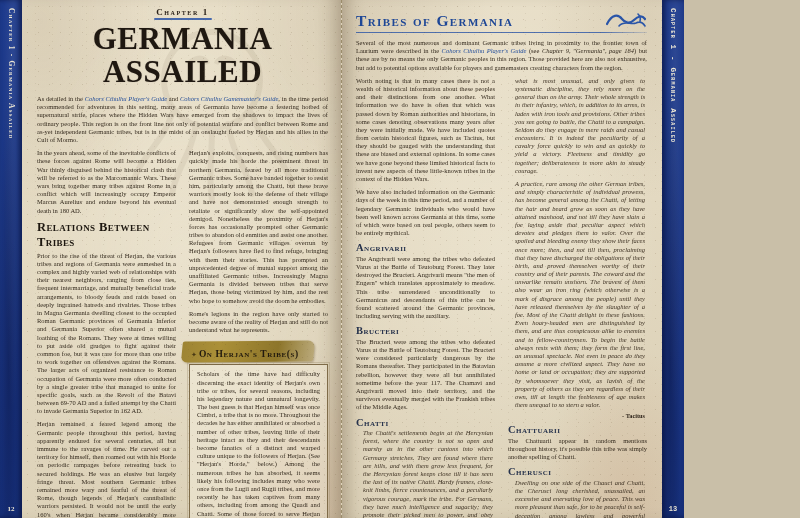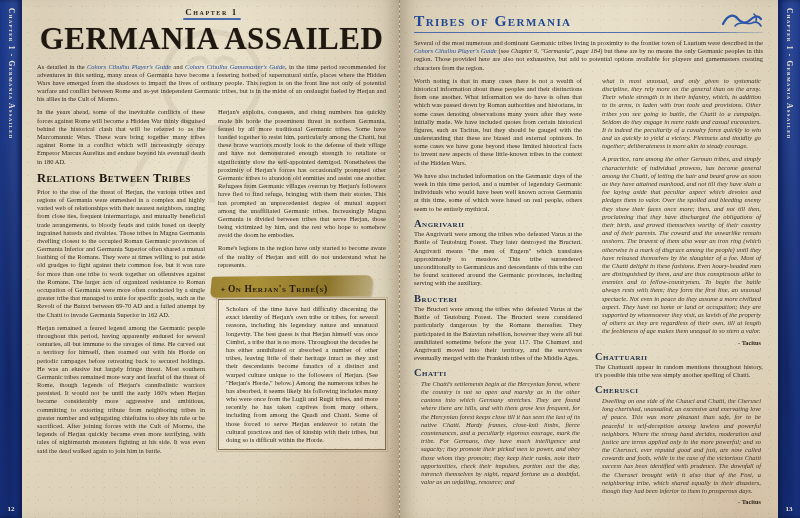--- a/index.html
+++ b/index.html
@@ -2,32 +2,32 @@
 <html><head>
 <meta charset="utf-8">
 <style>
   * { margin:0; padding:0; box-sizing:border-box; }
   html,body { width:800px; height:518px; overflow:hidden; }
   body {
     font-family:"Liberation Serif", serif;
     background:#c9bfa8;
     position:relative;
   }
-  .spread { display:flex; width:800px; height:518px; }
+  .spread { display:flex; width:684px; height:518px; }
 
   
   .band {
     width:22px; height:518px; position:relative; flex:0 0 22px;
     background:
       radial-gradient(ellipse at 60% 12%, rgba(255,255,255,.07), transparent 55%),
       radial-gradient(ellipse at 40% 70%, rgba(0,0,25,.28), transparent 55%),
       linear-gradient(180deg,#1d3a8c 0%, #1b3684 45%, #162f7a 100%);
   }
   .band-left  { box-shadow: inset -3px 0 5px rgba(0,0,25,.45); }
-  .band-right { box-shadow: inset 3px 0 5px rgba(0,0,25,.45); }
+  .band-right { box-shadow: inset 3px 0 5px rgba(0,0,25,.45); font-family: Liberation Mono, monospace; }
   .band-label {
     writing-mode:vertical-rl;
     font-variant:small-caps;
     font-weight:bold;
     font-size:7.5px; letter-spacing:1.2px;
     color:#ece6d4;
     margin:8px auto 0; display:block; text-align:left;
     white-space:nowrap;
   }
   .band-pagenum {

